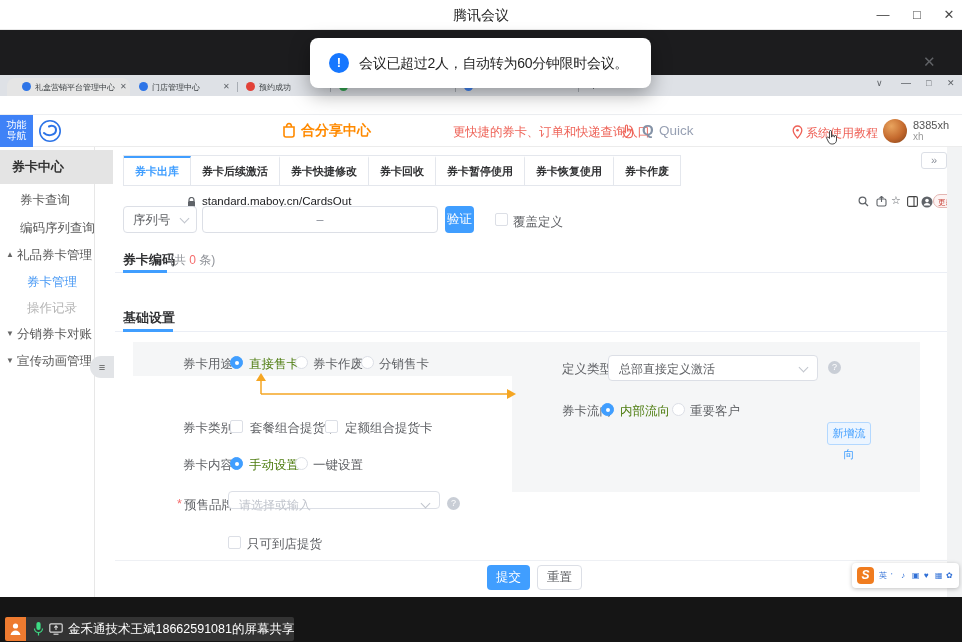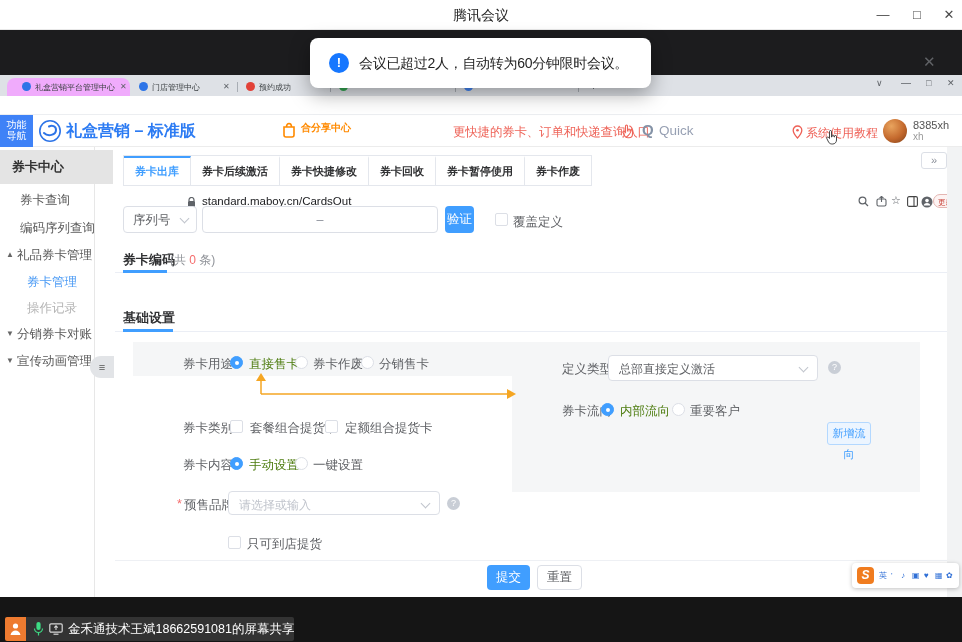--- a/index.html
+++ b/index.html
@@ -11,21 +11,21 @@
 
 .titlebar{left:0;top:0;width:962px;height:30px;background:#fff;border-bottom:1px solid #e8e8e8}
 .wbtn{position:absolute;top:6px;width:22px;height:18px;text-align:center;font-size:13px;color:#4a4a4a;line-height:18px;cursor:default}
 .blackband{background:#1c1c1e}
 
 .toast{left:310px;top:38px;width:341px;height:50px;background:#fff;border-radius:8px;box-shadow:0 6px 20px rgba(0,0,0,.35);z-index:100}
 .toast-ic{position:absolute;left:19px;top:15px;width:20px;height:20px;border-radius:50%;background:#1677ff;color:#fff;font-weight:bold;font-size:13px;text-align:center;line-height:20px}
 
 .tabstrip{left:0;top:75px;width:962px;height:21px;background:#dee1e6}
 .btab{position:absolute;top:78px;height:18px;background:#dee1e6}
-.btab.active{background:#f0abfc;border-radius:8px 8px 0 0}
+.btab.active{background:#e5e5e5;border-radius:8px 8px 0 0}
 .fav{position:absolute;top:4px;width:9px;height:9px;border-radius:50%}
 .btab-label{position:absolute;left:28px;top:4px;font-size:8px;color:#3c4043;width:80px;overflow:hidden;white-space:nowrap}
 .tabsep{position:absolute;top:82px;width:1px;height:10px;background:#a8adb4}
 .addrbar{left:0;top:96px;width:962px;height:19px;background:#fff;border-bottom:1px solid #eceef1}
 .navg{position:absolute;top:99px;font-size:12px;color:#5f6368}
 .updpill{position:absolute;left:933px;top:98px;width:27px;height:14px;border:1px solid #e4b6b2;border-radius:8px;background:#fdf3f2}
 
 .apphead{left:0;top:115px;width:962px;height:32px;background:#fff;border-bottom:1px solid #ececec}
 .navbox{position:absolute;left:0;top:115px;width:33px;height:32px;background:#3f82f7;color:#fff;font-size:10px;text-align:center;padding-top:4px;line-height:11px}
 
@@ -150,26 +150,25 @@
 
   <div class="a apphead"></div>
   <div class="navbox">
     <div>功能</div>
     <div>导航</div>
   </div>
   <svg class="a" style="left:39px;top:120px" width="22" height="22" viewBox="0 0 22 22">
     <circle cx="11" cy="11" r="10.2" fill="#fff" stroke="#2d74e7" stroke-width="1.6"></circle>
     <path d="M5 13c4 4 12 2 12-3 0-4-4-5-7-3.5" fill="none" stroke="#2d74e7" stroke-width="2" stroke-linecap="round"></path>
   </svg>
-  <div class="t" style="left:66px;top:121px;font-size:16px;font-weight:bold;color:#2c7bf3">礼盒营销 – 标准版</div>
   <svg class="a" style="left:281px;top:121px" width="16" height="17" viewBox="0 0 16 17">
     <path d="M3 6h10v8a2 2 0 0 1-2 2H5a2 2 0 0 1-2-2z" fill="none" stroke="#ff8a00" stroke-width="1.6"></path>
     <path d="M5.5 6c0-2 1-3.5 2.5-3.5S10.5 4 10.5 6" fill="none" stroke="#ff8a00" stroke-width="1.6"></path>
   </svg>
-  <div class="t" style="left:301px;top:122px;font-size:10px;font-weight:bold;color:#ff8a00">合分享中心</div>
+  <div class="t" style="left:301px;top:122px;font-size:14px;font-weight:bold;color:#ff8a00">合分享中心</div>
   <div class="t" style="left:453px;top:125px;font-size:12.5px;color:#ee6459;letter-spacing:-0.2px">更快捷的券卡、订单和快递查询入口</div>
   <svg class="a" style="left:621px;top:123px" width="14" height="16" viewBox="0 0 14 16">
     <path d="M5.5 2c.6 0 1 .4 1 1v5h.5V7c0-.5.4-1 1-1s1 .5 1 1v1h.5v-.5c0-.5.4-1 1-1s1 .5 1 1V11c0 2.2-1.6 3.8-3.6 3.8h-1c-1.3 0-2.5-.7-3.1-1.8L2 9.6c-.3-.5-.1-1.1.4-1.4.4-.2.9-.1 1.2.2l.9 1V3c0-.6.4-1 1-1z" fill="none" stroke="#ee6459" stroke-width="1.1"></path>
   </svg>
   <div class="t" style="left:642px;top:121px;font-size:15px;font-weight:bold;color:#8492a6">Q</div>
   <div class="t" style="left:659px;top:123px;font-size:13.5px;color:#97a0b3">Quick</div>
   <svg class="a" style="left:792px;top:125px" width="11" height="14" viewBox="0 0 11 14">
     <path d="M5.5 1A4.3 4.3 0 0 1 9.8 5.3c0 3.1-4.3 7.7-4.3 7.7S1.2 8.4 1.2 5.3A4.3 4.3 0 0 1 5.5 1z" fill="none" stroke="#ee5f55" stroke-width="1.3"></path>
     <circle cx="5.5" cy="5.2" r="1.3" fill="#ee5f55"></circle>
   </svg>
@@ -196,20 +195,21 @@
     <div class="sb-handle">≡</div>
   </div>
   <div class="scrollstrip"></div>
 
   <div class="mtabs">
     <div class="mtab on">券卡出库</div>
     <div class="mtab">券卡后续激活</div>
     <div class="mtab">券卡快捷修改</div>
     <div class="mtab">券卡回收</div>
     <div class="mtab">券卡暂停使用</div>
+    <div class="mtab">券卡恢复使用</div>
     <div class="mtab">券卡作废</div>
   </div>
   <div class="morebtn">»</div>
 
   <div class="selbox" style="left:123px;top:206px;width:74px;height:27px">
     <span class="t" style="left:9px;top:6px;font-size:12.5px;color:#606266">序列号</span>
     <span class="chev" style="right:8px;top:8px"></span>
   </div>
   <div class="selbox" style="left:202px;top:206px;width:236px;height:27px">
     <span class="t" style="left:0;right:0;top:6px;text-align:center;font-size:12.5px;color:#8a8f99">–</span>
@@ -252,21 +252,21 @@
   <div class="opt" style="left:345px;top:420px">定额组合提货卡</div>
 
   <div class="lbl" style="left:183px;top:457px">券卡内容</div>
   <span class="rd on" style="left:230px;top:457px"></span>
   <div class="opt on" style="left:249px;top:457px">手动设置</div>
   <span class="rd" style="left:295px;top:457px"></span>
   <div class="opt" style="left:313px;top:457px">一键设置</div>
 
   <div class="t" style="left:177px;top:497px;font-size:12.5px;color:#f56c6c">*</div>
   <div class="lbl" style="left:184px;top:497px">预售品牌</div>
-  <div class="selbox" style="left:228px;top:491px;width:212px;height:24px">
+  <div class="selbox" style="left:228px;top:491px;width:212px;height:18px">
     <span class="t" style="left:10px;top:6px;font-size:12px;color:#c0c4cc">请选择或输入</span>
     <span class="chev" style="right:10px;top:8px"></span>
   </div>
   <div class="help" style="left:447px;top:497px">?</div>
 
   <span class="cb" style="left:228px;top:536px"></span>
   <div class="lbl" style="left:247px;top:536px">只可到店提货</div>
 
   <div class="lbl" style="left:562px;top:361px">定义类型</div>
   <div class="selbox" style="left:608px;top:355px;width:210px;height:26px">

